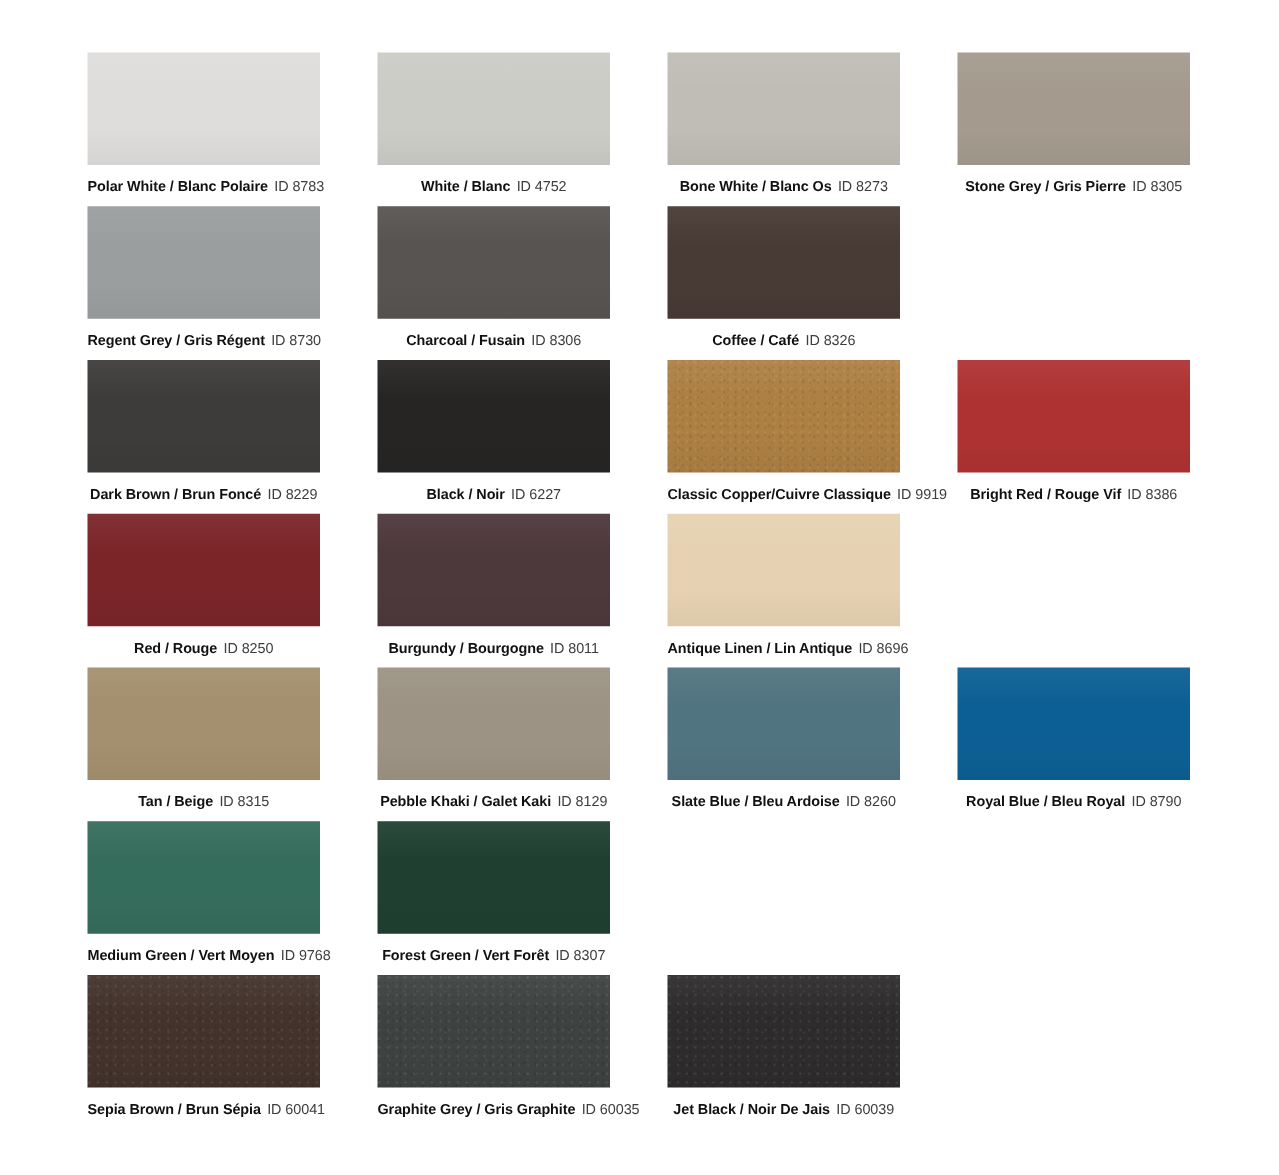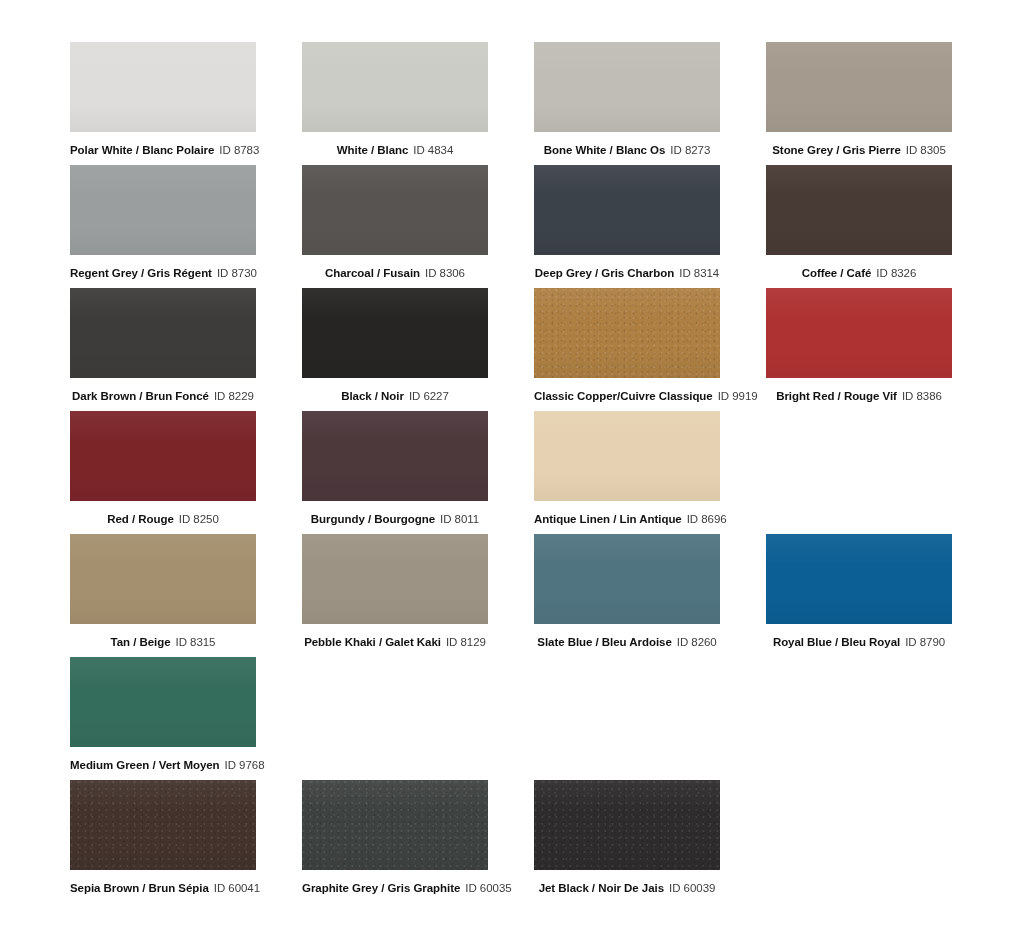--- a/index.html
+++ b/index.html
@@ -108,45 +108,41 @@
 
 <div class="sheet">
   <div class="swatch-grid">
       <div class="swatch-row">
         <div class="swatch-cell">
           <div class="swatch-chip" style="background-color: rgb(222, 221, 219);"></div>
           <div class="swatch-caption"><span class="swatch-name">Polar White / Blanc Polaire</span><span class="swatch-id">ID 8783</span></div>
         </div>
         <div class="swatch-cell">
           <div class="swatch-chip" style="background-color: rgb(204, 204, 198);"></div>
-          <div class="swatch-caption"><span class="swatch-name">White / Blanc</span><span class="swatch-id">ID 4834</span></div>
+          <div class="swatch-caption"><span class="swatch-name">White / Blanc</span><span class="swatch-id">ID 4752</span></div>
         </div>
         <div class="swatch-cell">
           <div class="swatch-chip" style="background-color: rgb(191, 189, 181);"></div>
           <div class="swatch-caption"><span class="swatch-name">Bone White / Blanc Os</span><span class="swatch-id">ID 8273</span></div>
         </div>
         <div class="swatch-cell">
           <div class="swatch-chip" style="background-color: rgb(164, 155, 142);"></div>
           <div class="swatch-caption"><span class="swatch-name">Stone Grey / Gris Pierre</span><span class="swatch-id">ID 8305</span></div>
         </div>
       </div>
       <div class="swatch-row">
         <div class="swatch-cell">
           <div class="swatch-chip" style="background-color: rgb(154, 158, 158);"></div>
           <div class="swatch-caption"><span class="swatch-name">Regent Grey / Gris Régent</span><span class="swatch-id">ID 8730</span></div>
         </div>
         <div class="swatch-cell">
           <div class="swatch-chip" style="background-color: rgb(87, 84, 82);"></div>
           <div class="swatch-caption"><span class="swatch-name">Charcoal / Fusain</span><span class="swatch-id">ID 8306</span></div>
         </div>
         <div class="swatch-cell">
-          <div class="swatch-chip" style="background-color: rgb(60, 66, 73);"></div>
-          <div class="swatch-caption"><span class="swatch-name">Deep Grey / Gris Charbon</span><span class="swatch-id">ID 8314</span></div>
-        </div>
-        <div class="swatch-cell">
           <div class="swatch-chip" style="background-color: rgb(72, 58, 52);"></div>
           <div class="swatch-caption"><span class="swatch-name">Coffee / Café</span><span class="swatch-id">ID 8326</span></div>
         </div>
       </div>
       <div class="swatch-row">
         <div class="swatch-cell">
           <div class="swatch-chip" style="background-color: rgb(62, 60, 58);"></div>
           <div class="swatch-caption"><span class="swatch-name">Dark Brown / Brun Foncé</span><span class="swatch-id">ID 8229</span></div>
         </div>
         <div class="swatch-cell">
@@ -192,20 +188,24 @@
         <div class="swatch-cell">
           <div class="swatch-chip" style="background-color: rgb(12, 95, 148);"></div>
           <div class="swatch-caption"><span class="swatch-name">Royal Blue / Bleu Royal</span><span class="swatch-id">ID 8790</span></div>
         </div>
       </div>
       <div class="swatch-row">
         <div class="swatch-cell">
           <div class="swatch-chip" style="background-color: rgb(53, 109, 92);"></div>
           <div class="swatch-caption"><span class="swatch-name">Medium Green / Vert Moyen</span><span class="swatch-id">ID 9768</span></div>
         </div>
+        <div class="swatch-cell">
+          <div class="swatch-chip" style="background-color: rgb(31, 64, 49);"></div>
+          <div class="swatch-caption"><span class="swatch-name">Forest Green / Vert Forêt</span><span class="swatch-id">ID 8307</span></div>
+        </div>
       </div>
       <div class="swatch-row">
         <div class="swatch-cell">
           <div class="swatch-chip textured" style="background-color: rgb(67, 51, 44);"></div>
           <div class="swatch-caption"><span class="swatch-name">Sepia Brown / Brun Sépia</span><span class="swatch-id">ID 60041</span></div>
         </div>
         <div class="swatch-cell">
           <div class="swatch-chip textured" style="background-color: rgb(62, 66, 64);"></div>
           <div class="swatch-caption"><span class="swatch-name">Graphite Grey / Gris Graphite</span><span class="swatch-id">ID 60035</span></div>
         </div>

